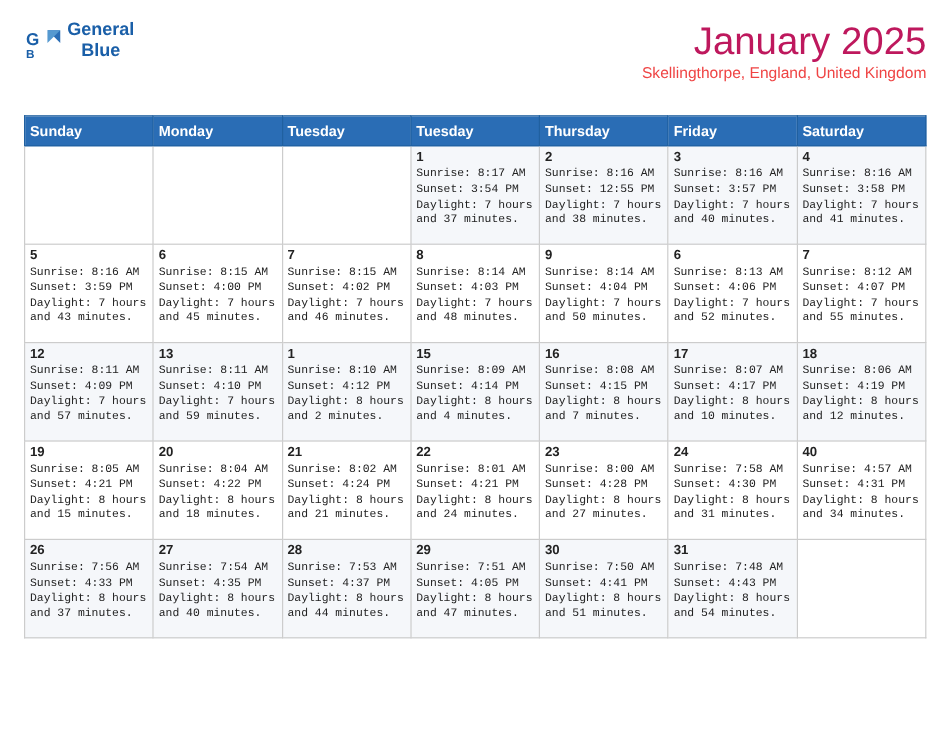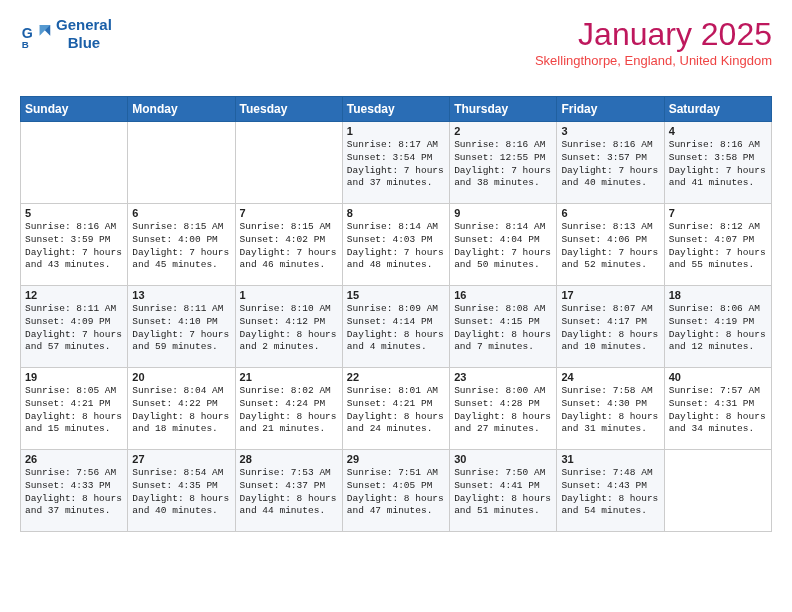--- a/index.html
+++ b/index.html
@@ -273,35 +273,35 @@
 Daylight: 8 hours and 27 minutes.</div>
         </td>
         <td>
           <div class="day-num">24</div>
           <div class="cell-text">Sunrise: 7:58 AM
 Sunset: 4:30 PM
 Daylight: 8 hours and 31 minutes.</div>
         </td>
         <td>
           <div class="day-num">40</div>
-          <div class="cell-text">Sunrise: 7:57 AM
+          <div class="cell-text">Sunrise: 4:57 AM
 Sunset: 4:31 PM
 Daylight: 8 hours and 34 minutes.</div>
         </td>
       </tr>
       <tr>
         <td>
           <div class="day-num">26</div>
           <div class="cell-text">Sunrise: 7:56 AM
 Sunset: 4:33 PM
 Daylight: 8 hours and 37 minutes.</div>
         </td>
         <td>
           <div class="day-num">27</div>
-          <div class="cell-text">Sunrise: 8:54 AM
+          <div class="cell-text">Sunrise: 7:54 AM
 Sunset: 4:35 PM
 Daylight: 8 hours and 40 minutes.</div>
         </td>
         <td>
           <div class="day-num">28</div>
           <div class="cell-text">Sunrise: 7:53 AM
 Sunset: 4:37 PM
 Daylight: 8 hours and 44 minutes.</div>
         </td>
         <td>

